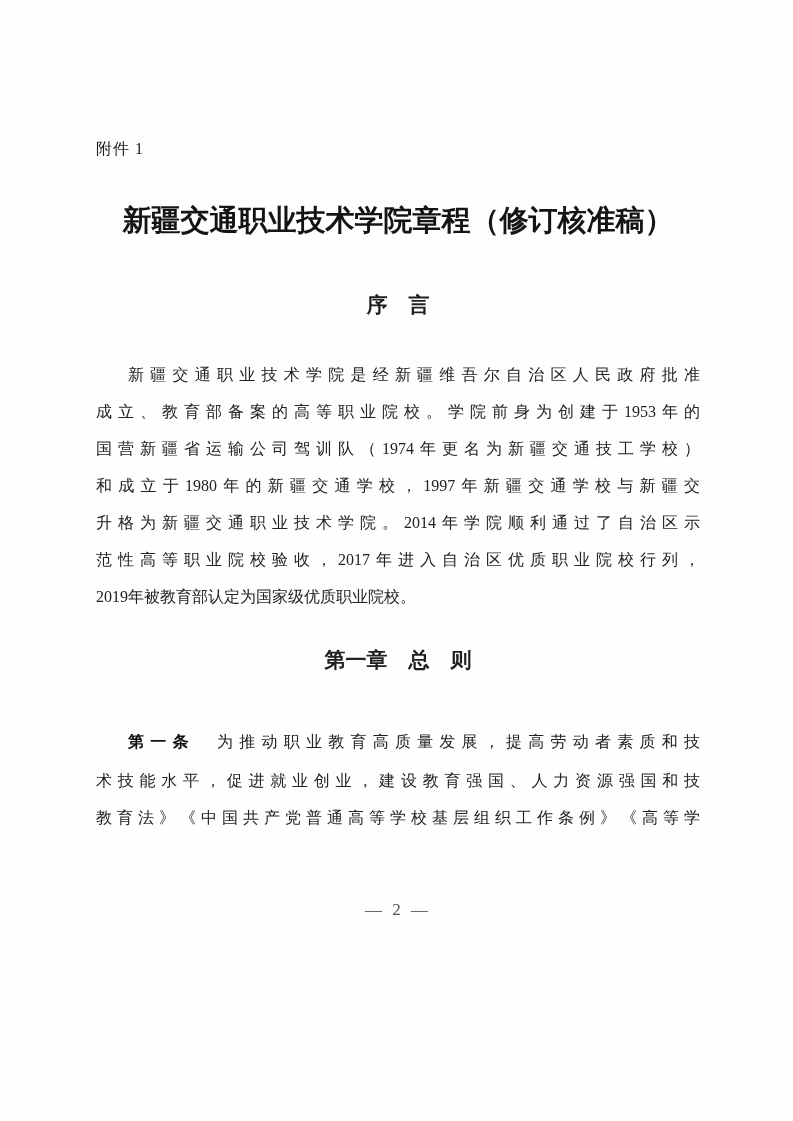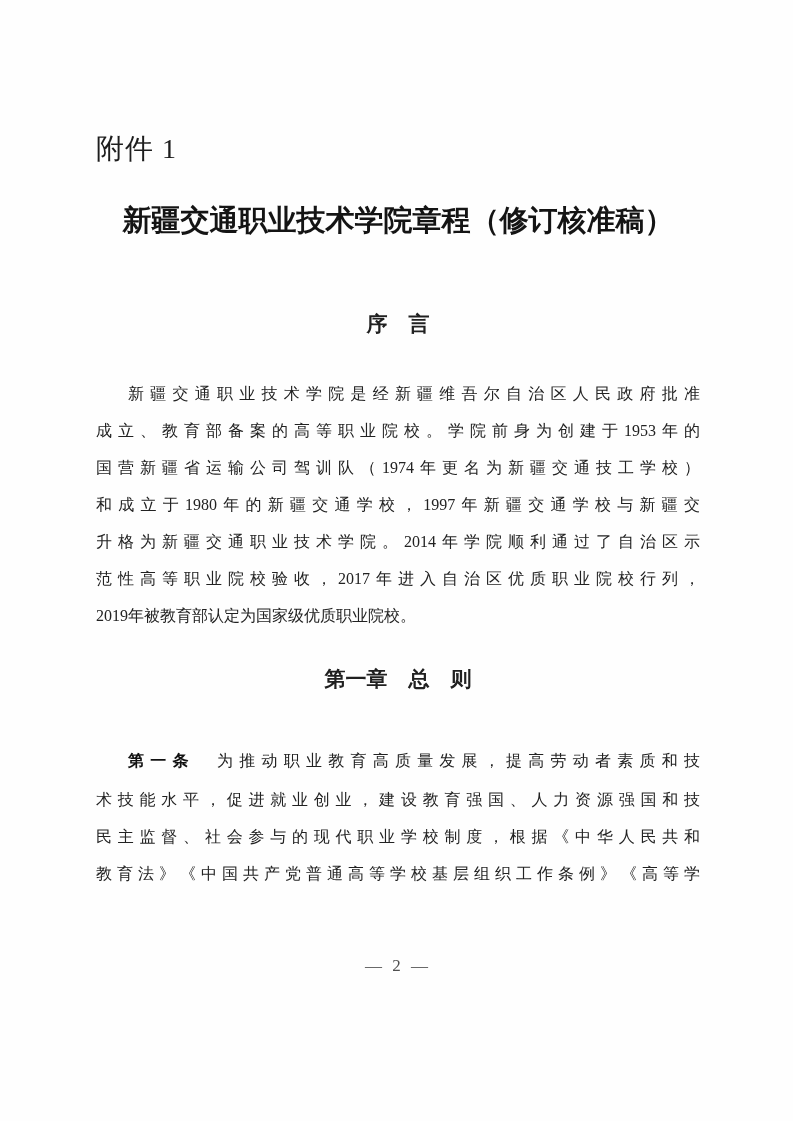--- a/index.html
+++ b/index.html
@@ -12,34 +12,34 @@
     position: relative;
     width: 793px;
     height: 1121px;
     background: #fefefe;
     box-sizing: border-box;
     padding: 137px 93px 0 96px;
     color: #1d1d1d;
     overflow: hidden;
   }
   .attachment {
-    font-size: 28px;
+    font-size: 16px;
     line-height: 24px;
     letter-spacing: 1px;
   }
   .doc-title {
     margin-top: 40px;
     font-size: 29px;
     line-height: 38px;
     font-weight: 700;
     text-align: center;
     color: #141414;
   }
   .section-heading {
-    margin-top: 72px;
+    margin-top: 53px;
     font-size: 21px;
     line-height: 26px;
     font-weight: 600;
     text-align: center;
     font-family: "Liberation Sans", "DejaVu Sans", sans-serif;
     color: #202020;
   }
   .chapter-heading {
     margin-top: 32px;
   }
@@ -98,19 +98,18 @@
     <div class="line">升格为新疆交通职业技术学院。2014年学院顺利通过了自治区示</div>
     <div class="line">范性高等职业院校验收，2017年进入自治区优质职业院校行列，</div>
     <div class="line flow-end">2019年被教育部认定为国家级优质职业院校。</div>
   </div>
 
   <div class="section-heading chapter-heading">第一章　总　则</div>
 
   <div class="paragraph article">
     <div class="line indent"><span class="term">第一条</span><span>　为推动职业教育高质量发展，提高劳动者素质和技</span></div>
     <div class="line">术技能水平，促进就业创业，建设教育强国、人力资源强国和技</div>
-    <div class="line">民主监督、社会参与的现代职业学校制度，根据《中华人民共和</div>
     <div class="line">教育法》《中国共产党普通高等学校基层组织工作条例》《高等学</div>
   </div>
 
   <div class="page-number">— 2 —</div>
 
 </div>
 
 </body></html>

